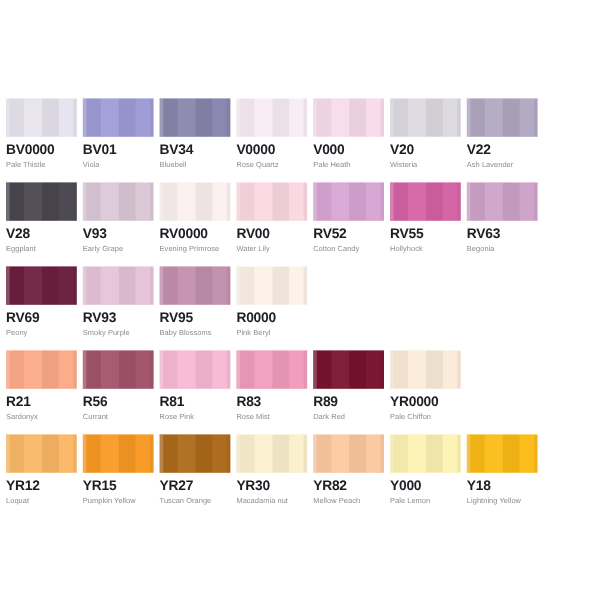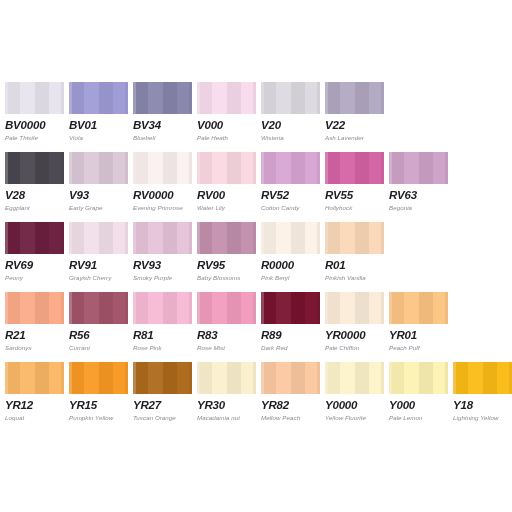--- a/index.html
+++ b/index.html
@@ -16,21 +16,20 @@
     -webkit-font-smoothing: antialiased;
   }
 
   #chart {
     position: relative;
     width: 436px;
     height: 512px;
     background: #ffffff;
     padding: 0;
     box-sizing: border-box;
-    font-style: italic;
   }
 
   .swatch-grid {
     position: absolute;
     left: 0;
     top: 82px;
     width: 512px;
   }
 
   .swatch-row {
@@ -134,20 +133,32 @@
             <span class="band b2"></span>
             <span class="band b3"></span>
             <span class="band b4"></span>
             <span class="edgeL"></span>
             <span class="edgeR"></span>
           </div>
           <div class="swatch-code">BV34</div>
           <div class="swatch-name">Bluebell</div>
         </div>
         <div class="swatch-cell">
+          <div class="swatch-color" style="background: rgb(248, 237, 245);">
+            <span class="band b1"></span>
+            <span class="band b2"></span>
+            <span class="band b3"></span>
+            <span class="band b4"></span>
+            <span class="edgeL"></span>
+            <span class="edgeR"></span>
+          </div>
+          <div class="swatch-code">V0000</div>
+          <div class="swatch-name">Rose Quartz</div>
+        </div>
+        <div class="swatch-cell">
           <div class="swatch-color" style="background: rgb(248, 220, 238);">
             <span class="band b1"></span>
             <span class="band b2"></span>
             <span class="band b3"></span>
             <span class="band b4"></span>
             <span class="edgeL"></span>
             <span class="edgeR"></span>
           </div>
           <div class="swatch-code">V000</div>
           <div class="swatch-name">Pale Heath</div>
@@ -270,32 +281,20 @@
             <span class="band b2"></span>
             <span class="band b3"></span>
             <span class="band b4"></span>
             <span class="edgeL"></span>
             <span class="edgeR"></span>
           </div>
           <div class="swatch-code">RV69</div>
           <div class="swatch-name">Peony</div>
         </div>
         <div class="swatch-cell">
-          <div class="swatch-color" style="background: rgb(242, 223, 233);">
-            <span class="band b1"></span>
-            <span class="band b2"></span>
-            <span class="band b3"></span>
-            <span class="band b4"></span>
-            <span class="edgeL"></span>
-            <span class="edgeR"></span>
-          </div>
-          <div class="swatch-code">RV91</div>
-          <div class="swatch-name">Grayish Cherry</div>
-        </div>
-        <div class="swatch-cell">
           <div class="swatch-color" style="background: rgb(230, 195, 218);">
             <span class="band b1"></span>
             <span class="band b2"></span>
             <span class="band b3"></span>
             <span class="band b4"></span>
             <span class="edgeL"></span>
             <span class="edgeR"></span>
           </div>
           <div class="swatch-code">RV93</div>
           <div class="swatch-name">Smoky Purple</div>
@@ -317,32 +316,20 @@
             <span class="band b1"></span>
             <span class="band b2"></span>
             <span class="band b3"></span>
             <span class="band b4"></span>
             <span class="edgeL"></span>
             <span class="edgeR"></span>
           </div>
           <div class="swatch-code">R0000</div>
           <div class="swatch-name">Pink Beryl</div>
         </div>
-        <div class="swatch-cell">
-          <div class="swatch-color" style="background: rgb(251, 216, 184);">
-            <span class="band b1"></span>
-            <span class="band b2"></span>
-            <span class="band b3"></span>
-            <span class="band b4"></span>
-            <span class="edgeL"></span>
-            <span class="edgeR"></span>
-          </div>
-          <div class="swatch-code">R01</div>
-          <div class="swatch-name">Pinkish Vanilla</div>
-        </div>
       </div>
       <div class="swatch-row">
         <div class="swatch-cell">
           <div class="swatch-color" style="background: rgb(252, 171, 136);">
             <span class="band b1"></span>
             <span class="band b2"></span>
             <span class="band b3"></span>
             <span class="band b4"></span>
             <span class="edgeL"></span>
             <span class="edgeR"></span>
@@ -403,32 +390,20 @@
             <span class="band b1"></span>
             <span class="band b2"></span>
             <span class="band b3"></span>
             <span class="band b4"></span>
             <span class="edgeL"></span>
             <span class="edgeR"></span>
           </div>
           <div class="swatch-code">YR0000</div>
           <div class="swatch-name">Pale Chiffon</div>
         </div>
-        <div class="swatch-cell">
-          <div class="swatch-color" style="background: rgb(252, 197, 131);">
-            <span class="band b1"></span>
-            <span class="band b2"></span>
-            <span class="band b3"></span>
-            <span class="band b4"></span>
-            <span class="edgeL"></span>
-            <span class="edgeR"></span>
-          </div>
-          <div class="swatch-code">YR01</div>
-          <div class="swatch-name">Peach Puff</div>
-        </div>
       </div>
       <div class="swatch-row">
         <div class="swatch-cell">
           <div class="swatch-color" style="background: rgb(251, 184, 103);">
             <span class="band b1"></span>
             <span class="band b2"></span>
             <span class="band b3"></span>
             <span class="band b4"></span>
             <span class="edgeL"></span>
             <span class="edgeR"></span>
@@ -476,32 +451,20 @@
           <div class="swatch-color" style="background: rgb(252, 201, 161);">
             <span class="band b1"></span>
             <span class="band b2"></span>
             <span class="band b3"></span>
             <span class="band b4"></span>
             <span class="edgeL"></span>
             <span class="edgeR"></span>
           </div>
           <div class="swatch-code">YR82</div>
           <div class="swatch-name">Mellow Peach</div>
-        </div>
-        <div class="swatch-cell">
-          <div class="swatch-color" style="background: rgb(253, 244, 203);">
-            <span class="band b1"></span>
-            <span class="band b2"></span>
-            <span class="band b3"></span>
-            <span class="band b4"></span>
-            <span class="edgeL"></span>
-            <span class="edgeR"></span>
-          </div>
-          <div class="swatch-code">Y0000</div>
-          <div class="swatch-name">Yellow Fluorite</div>
         </div>
         <div class="swatch-cell">
           <div class="swatch-color" style="background: rgb(253, 243, 180);">
             <span class="band b1"></span>
             <span class="band b2"></span>
             <span class="band b3"></span>
             <span class="band b4"></span>
             <span class="edgeL"></span>
             <span class="edgeR"></span>
           </div>

